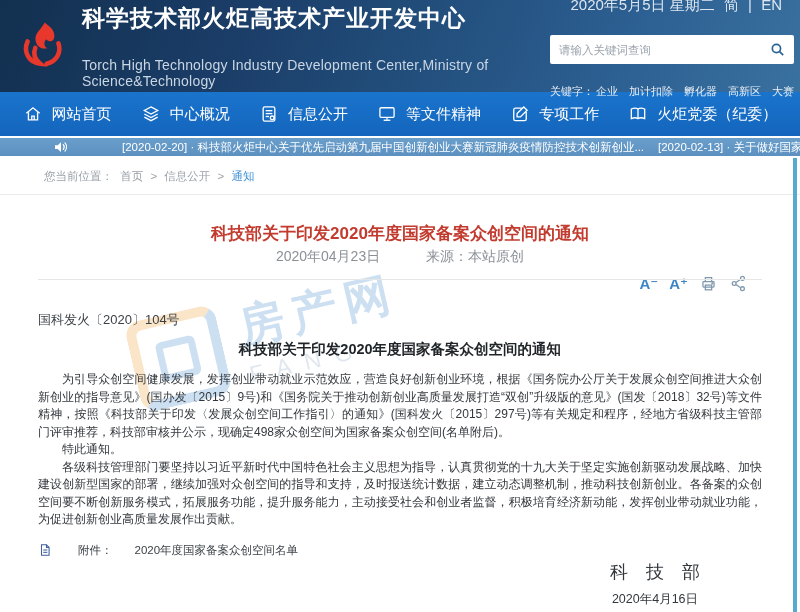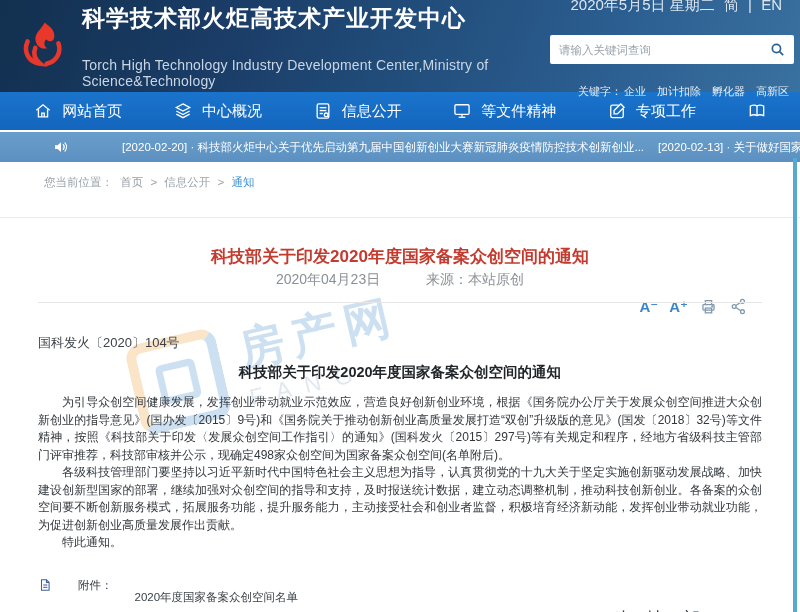--- a/index.html
+++ b/index.html
@@ -31,42 +31,42 @@
   .search-box input {
     border:none; outline:none; flex:1; height:100%; padding:0 6px 0 9px;
     font-size:11.5px; color:#333; background:transparent;
     font-family:"Liberation Sans","DejaVu Sans",sans-serif;
   }
   .search-box input::placeholder { color:#9aa4ad; }
   .search-icon { padding:0 8px 0 2px; display:flex; align-items:center; cursor:pointer; }
   .advanced { margin-left:8px; font-size:11.5px; color:#eef4fa; line-height:13px; text-align:center; cursor:pointer; }
   .keywords-row { margin-top:8px; font-size:11px; color:#e6eef7; white-space:nowrap; display:flex; }
   .keywords-row a { color:#e6eef7; text-decoration:none; margin-right:11px; cursor:pointer; }
-  .kw-label { margin-right:2px;margin-left:28px; }
+  .kw-label { margin-right:2px; }
 
   
   .main-nav {
-    height:38px; background:linear-gradient(180deg,#1a74cc 0%,#1465bd 100%);
+    height:44px; background:linear-gradient(180deg,#1a74cc 0%,#1465bd 100%);
     display:flex; align-items:center; justify-content:space-around; padding:16px 8px;
   }
   .nav-item { display:flex; align-items:center; gap:9px; color:#ffffff; font-size:15px; cursor:pointer; white-space:nowrap; }
   .nav-icon { display:flex; align-items:center; }
 
   
   .ticker {
-    margin-top:2px; height:30px; background:linear-gradient(180deg,#6a9fcc 0%,#5b90c0 100%);
+    margin-top:2px; height:18px; background:linear-gradient(180deg,#6a9fcc 0%,#5b90c0 100%);
     display:flex; align-items:center; color:#ffffff; font-size:11.5px;
     padding-left:52px;
   }
   .speaker-icon { display:flex; align-items:center; margin-right:52px; }
   .ticker a { color:#ffffff; text-decoration:none; margin-right:14px; white-space:nowrap; cursor:pointer; }
 
   
   .breadcrumb {
-    padding:13px 0 27px 44px; font-size:11.5px; color:#9aa2a9;
+    padding:13px 0 10px 44px; font-size:11.5px; color:#9aa2a9;
     border-bottom:1px solid #ececec;
   }
   .breadcrumb span { margin-right:4px; }
   .breadcrumb a { color:#9aa2a9; text-decoration:none; margin-right:4px; cursor:pointer; }
   .breadcrumb a.current { color:#3f91d8; }
 
   
   .article { position:relative; padding:0 38px; }
   .article > * { position:relative; z-index:1; }
 
@@ -93,21 +93,21 @@
   .doc-number { margin-top:31px; font-size:13px; color:#3c4248; }
   .doc-title { margin-top:11px; text-align:center; font-size:14.5px; font-weight:bold; color:#1f2428; }
 
   .body-text { margin-top:12px; font-size:12px; line-height:17.5px; color:#33383d; text-align:justify; }
   .body-text p { text-indent:2em; margin:0; }
   .body-text p.no-indent { text-indent:0; }
   .hl-red { color:#cf3124; }
 
   .attachment-row { margin-top:14px; display:flex; align-items:center; font-size:11.5px; color:#3c4248;gap:22px; }
   .attach-icon { display:flex; align-items:center; margin-right:4px; }
-  .attachment-row a { color:#3c4248; text-decoration:none; cursor:pointer;margin-top:24px; }
+  .attachment-row a { color:#3c4248; text-decoration:none; cursor:pointer; }
 
   .signature { text-align:right; margin-top:2px; padding-right:62px; }
   .signature-inner { display:inline-block; text-align:center; }
   .signer { font-size:18px; color:#33383d; }
   .sign-date { font-size:12.5px; color:#33383d; margin-top:7px; }
 
   .right-strip { position:absolute; right:3px; top:158px; width:4px; height:454px; background:#58a9ce; }
 </style>
 </head>
 <body>
@@ -213,20 +213,21 @@
       </span>
       <span>专项工作</span>
     </div>
     <div class="nav-item">
       <span class="nav-icon">
         <svg width="20" height="20" viewBox="0 0 24 24" fill="none" stroke="#fff" stroke-width="1.6">
           <path d="M4 6 C7 4.8 10 4.8 12 6 C14 4.8 17 4.8 20 6 V17.5 C17 16.3 14 16.3 12 17.5 C10 16.3 7 16.3 4 17.5 Z"></path>
           <line x1="12" y1="6" x2="12" y2="17.5"></line>
         </svg>
       </span>
+      <span>火炬党委（纪委）</span>
     </div>
   </nav>
 
   <div class="ticker">
     <span class="speaker-icon">
       <svg width="18" height="18" viewBox="0 0 24 24">
         <path d="M4 9.5 H7.5 L12 5.5 V18.5 L7.5 14.5 H4 Z" fill="#fff"></path>
         <path d="M15 9 A4.5 4.5 0 0 1 15 15 M17.3 6.5 A8.5 8.5 0 0 1 17.3 17.5" fill="none" stroke="#fff" stroke-width="1.6" stroke-linecap="round"></path>
       </svg>
     </span>
@@ -284,22 +285,22 @@
       </span>
     </div>
 
     <div class="divider"></div>
 
     <div class="doc-number">国科发火〔2020〕104号</div>
     <div class="doc-title">科技部关于印发2020年度国家备案众创空间的通知</div>
 
     <div class="body-text">
       <p>为引导众创空间健康发展，发挥创业带动就业示范效应，营造良好创新创业环境，根据《国务院办公厅关于发展众创空间推进大众创新创业的指导意见》(国办发〔2015〕9号)和《国务院关于推动创新创业高质量发展打造“双创”升级版的意见》(国发〔2018〕32号)等文件精神，按照《科技部关于印发〈发展众创空间工作指引〉的通知》(国科发火〔2015〕297号)等有关规定和程序，经地方省级科技主管部门评审推荐，科技部审核并公示，现确定498家众创空间为国家备案众创空间(名单附后)。</p>
+      <p>特此通知。</p>
       <p>各级科技管理部门要坚持以习近平新时代中国特色社会主义思想为指导，认真贯彻党的十九大关于坚定实施创新驱动发展战略、加快建设创新型国家的部署，继续加强对众创空间的指导和支持，及时报送统计数据，建立动态调整机制，推动科技创新创业。各备案的众创空间要不断创新服务模式，拓展服务功能，提升服务能力，主动接受社会和创业者监督，积极培育经济新动能，发挥创业带动就业功能，为促进创新创业高质量发展作出贡献。</p>
-      <p>特此通知。</p>
     </div>
 
     <div class="attachment-row">
       <span class="attach-icon">
         <svg width="14" height="14" viewBox="0 0 24 24" fill="none" stroke="#3f5f9e" stroke-width="1.8">
           <path d="M6 3 H14.5 L19 7.5 V21 H6 Z"></path>
             <path d="M14.5 3 V7.5 H19"></path>
           <line x1="9" y1="12" x2="16" y2="12"></line>
             <line x1="9" y1="16" x2="16" y2="16"></line>
         </svg>

